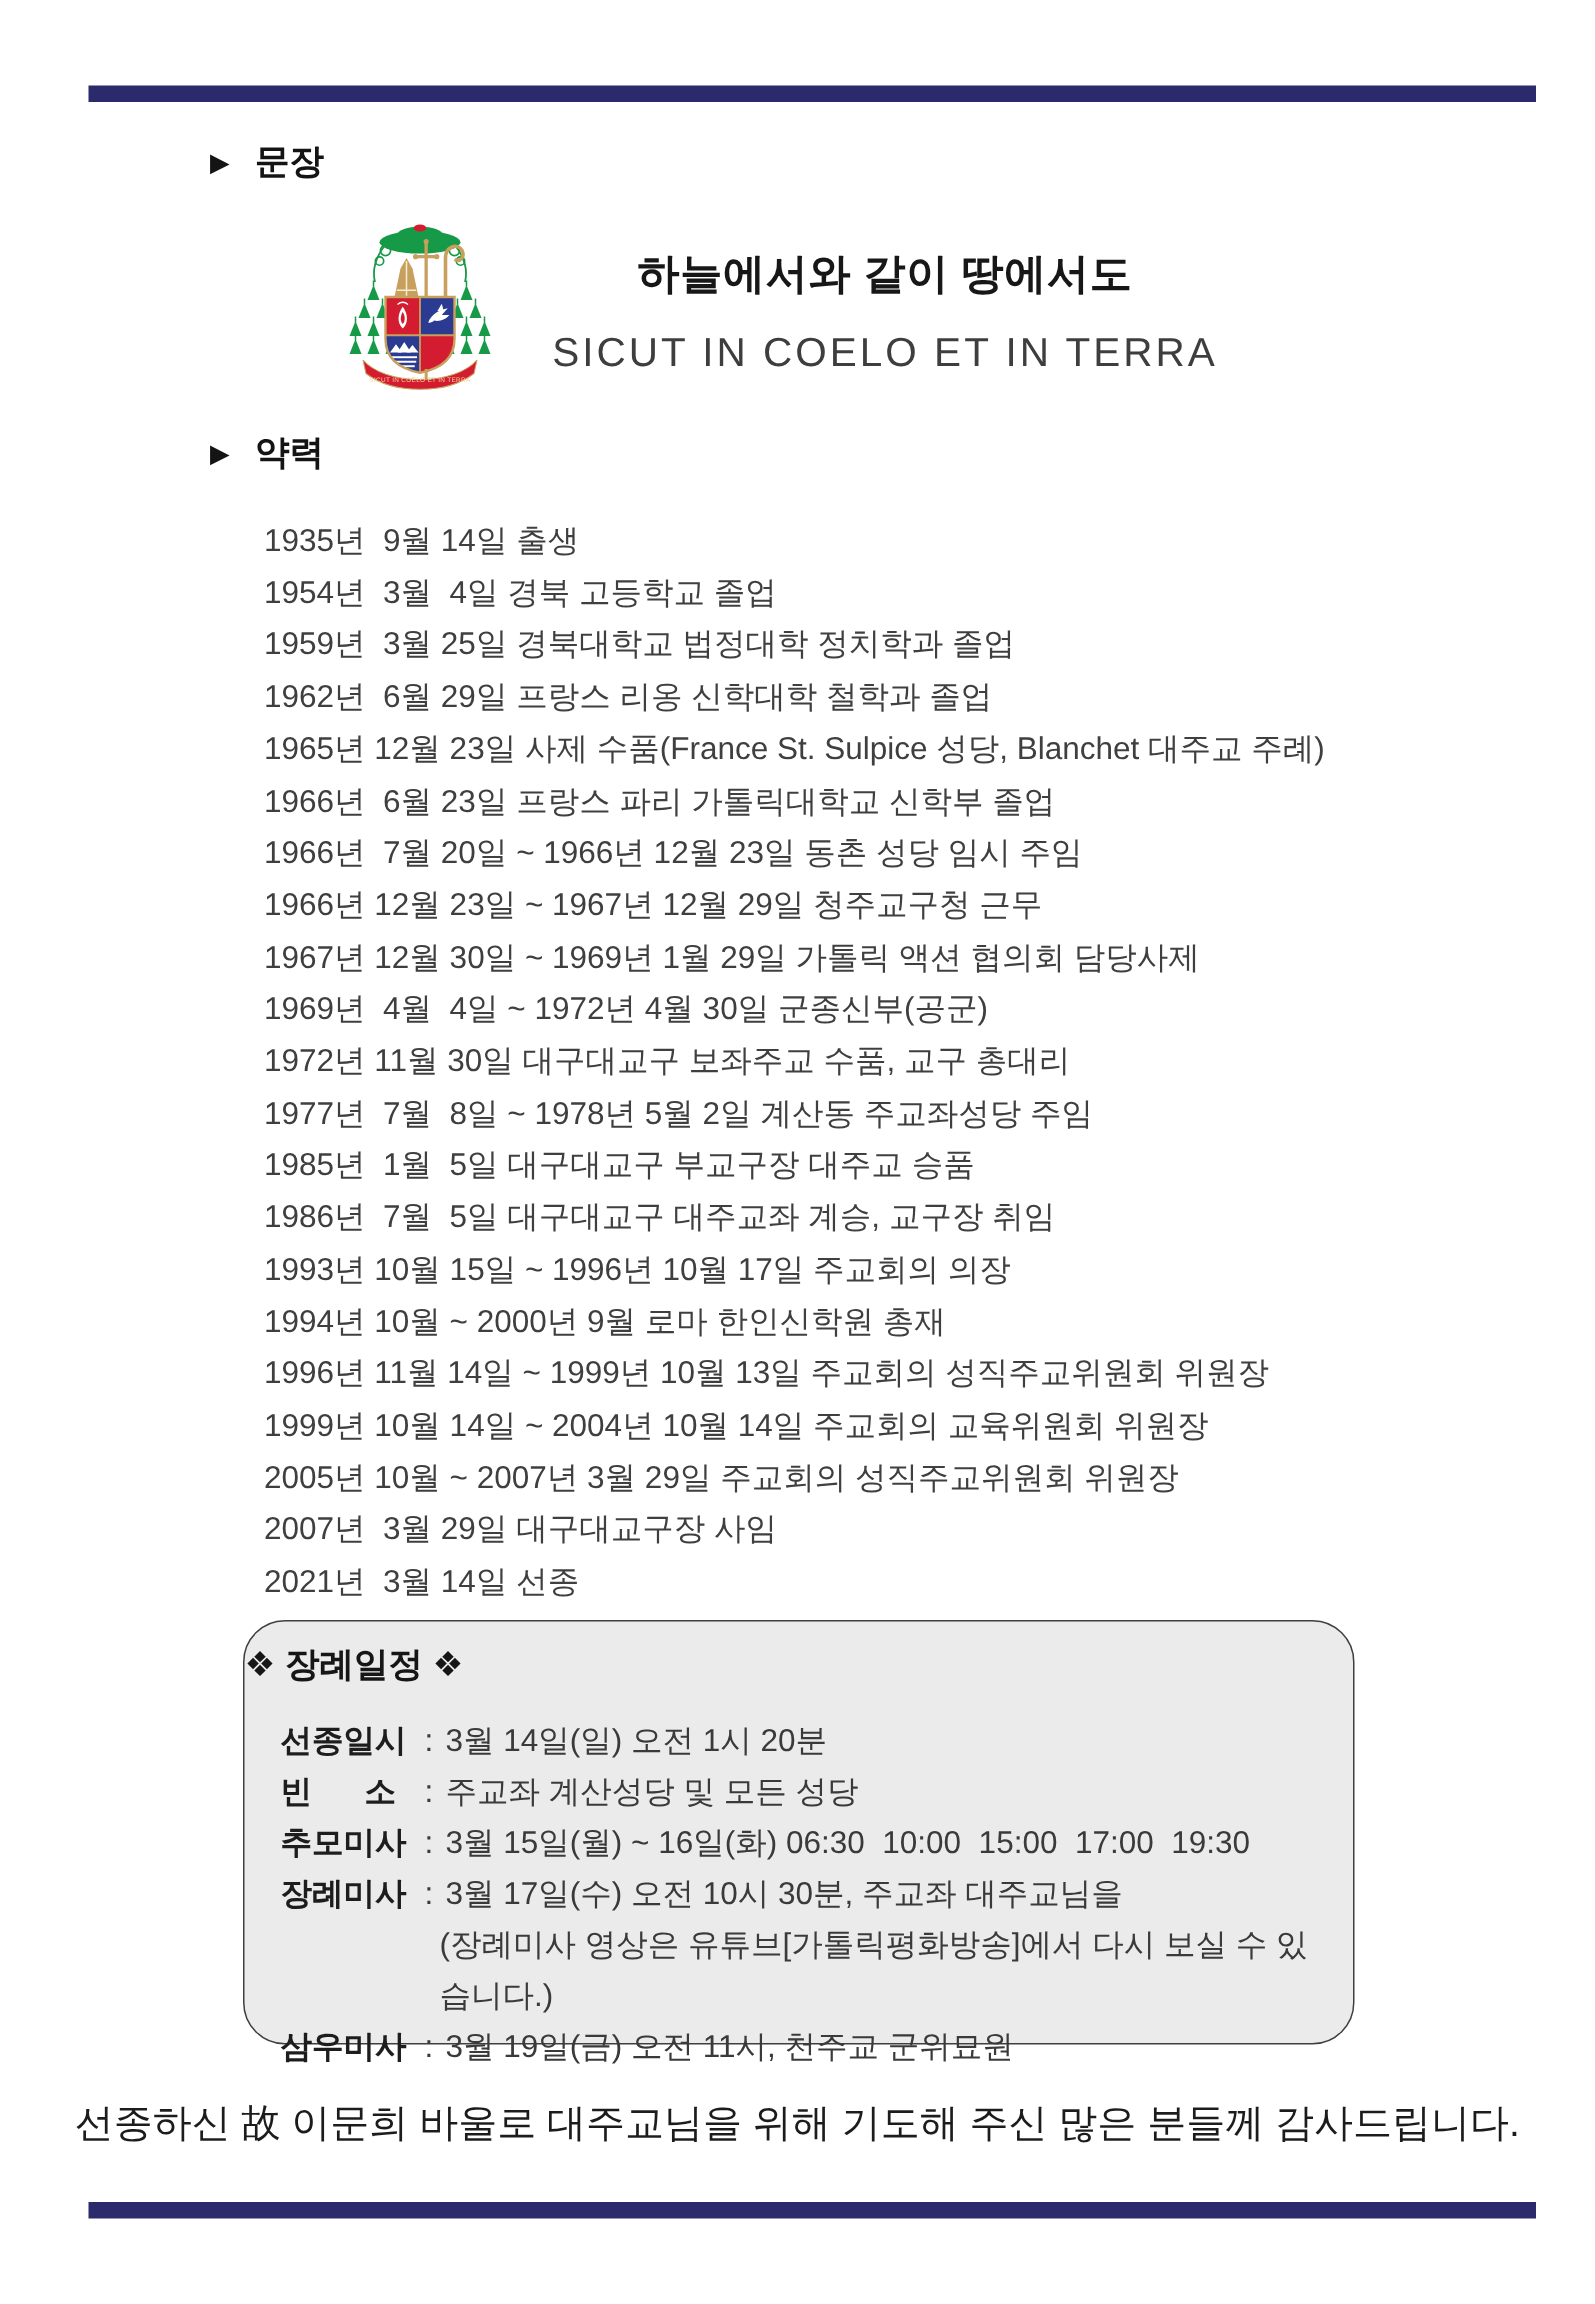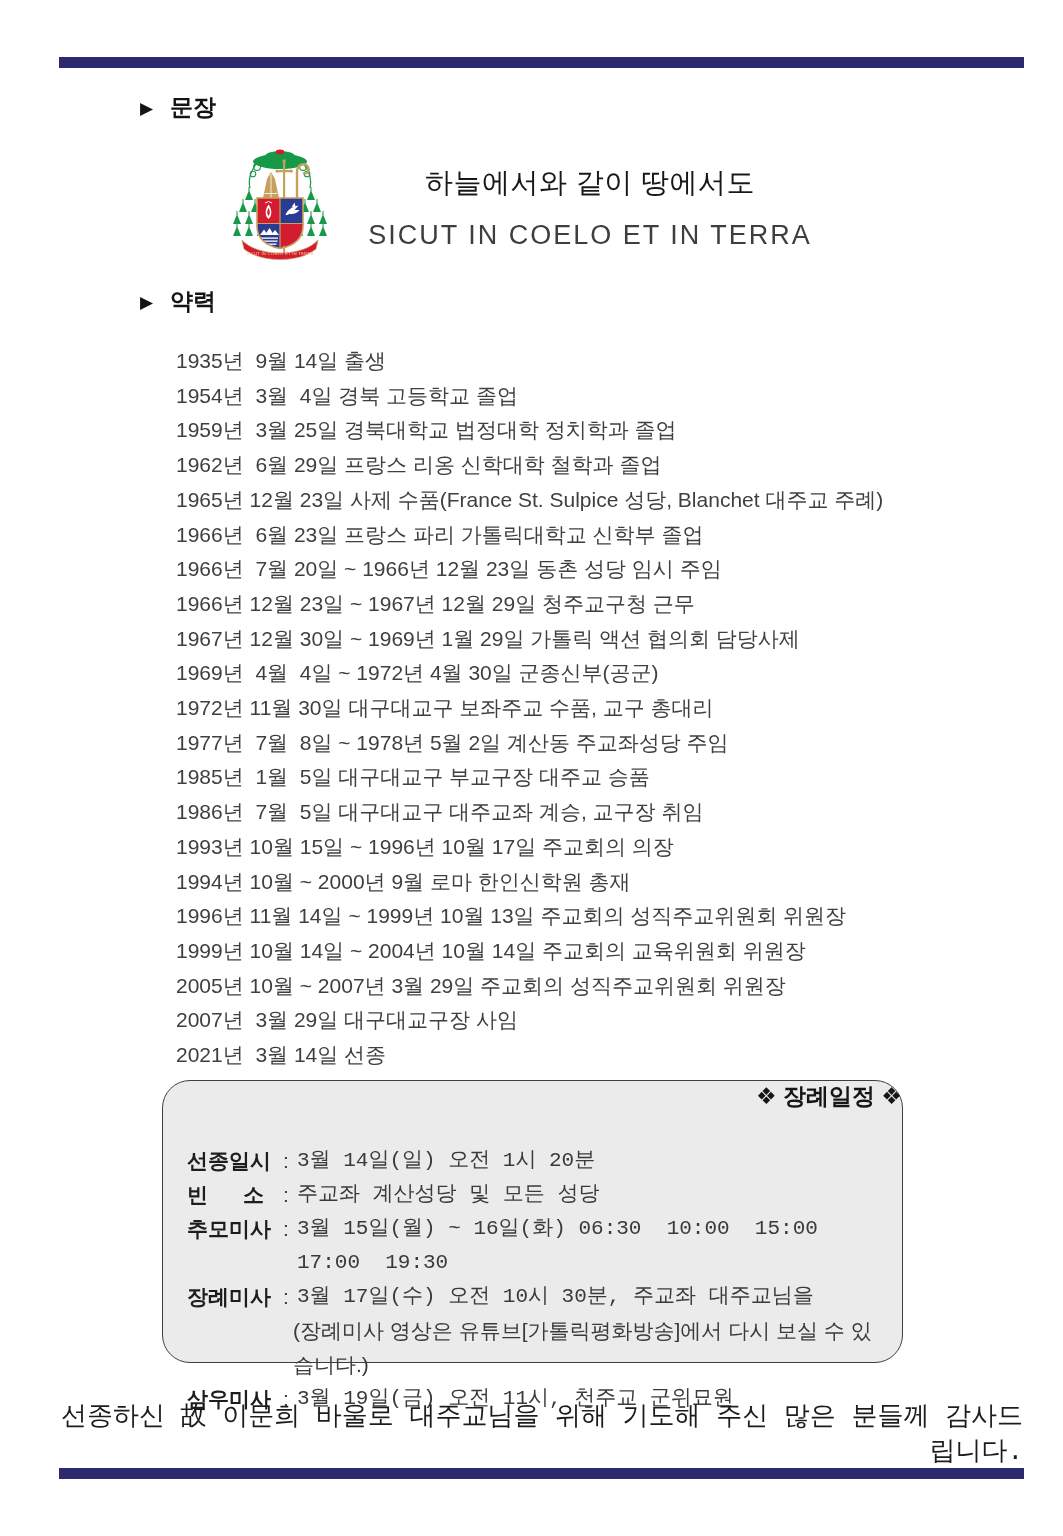--- a/index.html
+++ b/index.html
@@ -14,38 +14,38 @@
   .sec-head{position:absolute;display:flex;align-items:center;gap:17px;
     font-size:23px;font-weight:bold;color:#141414;}
   .sec-head .tri{font-size:17px;line-height:1;color:#141414;transform:translateY(1px);}
   .sec-head.munjang{left:140px;top:92px;}
   .sec-head.yakryeok{left:140px;top:286px;}
 
   .emblem{position:absolute;left:227px;top:146px;width:106px;height:118px;}
   .emblem svg{display:block;width:100%;height:100%;}
 
   .motto-title{position:absolute;left:330px;top:164px;width:520px;text-align:center;}
-  .motto-ko{font-size:28px;font-weight:normal;color:#171717;letter-spacing:0.5px;text-align:center;}
+  .motto-ko{font-size:28px;font-weight:bold;color:#171717;letter-spacing:0.5px;text-align:center;}
   .motto-la{margin-top:18px;font-size:27px;font-weight:normal;color:#3e3e3e;letter-spacing:2px;}
 
   .bio-list{position:absolute;left:176px;top:344px;}
   .bio-item{font-size:21px;line-height:34.7px;color:#3f3f3f;white-space:pre-wrap;}
 
   .sched{position:absolute;left:162px;top:1080px;width:741px;height:283px;
     background:#ebebeb;border:1.5px solid #3f3f3f;border-radius:28px;box-sizing:border-box;}
-  .sched-title{text-align:right;font-size:23px;font-weight:bold;color:#161616;}
+  .sched-title{margin-top:13px;text-align:left;font-size:23px;font-weight:bold;color:#161616;}
   .sched-rows{position:absolute;left:24px;top:63px;right:14px;}
   .srow{display:flex;font-size:21px;line-height:34px;color:#3a3a3a;}
   .slabel{font-weight:bold;color:#1d1d1d;width:88px;white-space:pre;flex:none;}
   .ssep{width:22px;text-align:center;flex:none;color:#3a3a3a;}
-  .sval{white-space:pre-wrap;font-family:Liberation Mono, monospace;}
+  .sval{white-space:pre-wrap;}
   .snote{font-size:21px;line-height:34px;color:#3a3a3a;margin-left:106px;white-space:pre-wrap;}
 
-  .footer-msg{position:absolute;left:40px;top:1398px;width:983px;text-align:right;
-    font-family:Liberation Mono, monospace;font-size:26px;color:#1c1c1c;}
+  .footer-msg{position:absolute;left:40px;top:1398px;width:983px;text-align:center;
+    font-family:Liberation Sans, sans-serif;font-size:26px;color:#1c1c1c;}
 </style>
 </head>
 <body>
 
 <div class="page">
 
   <div class="rule top"></div>
 
   <div class="sec-head munjang">
     <span class="tri">▶</span>

